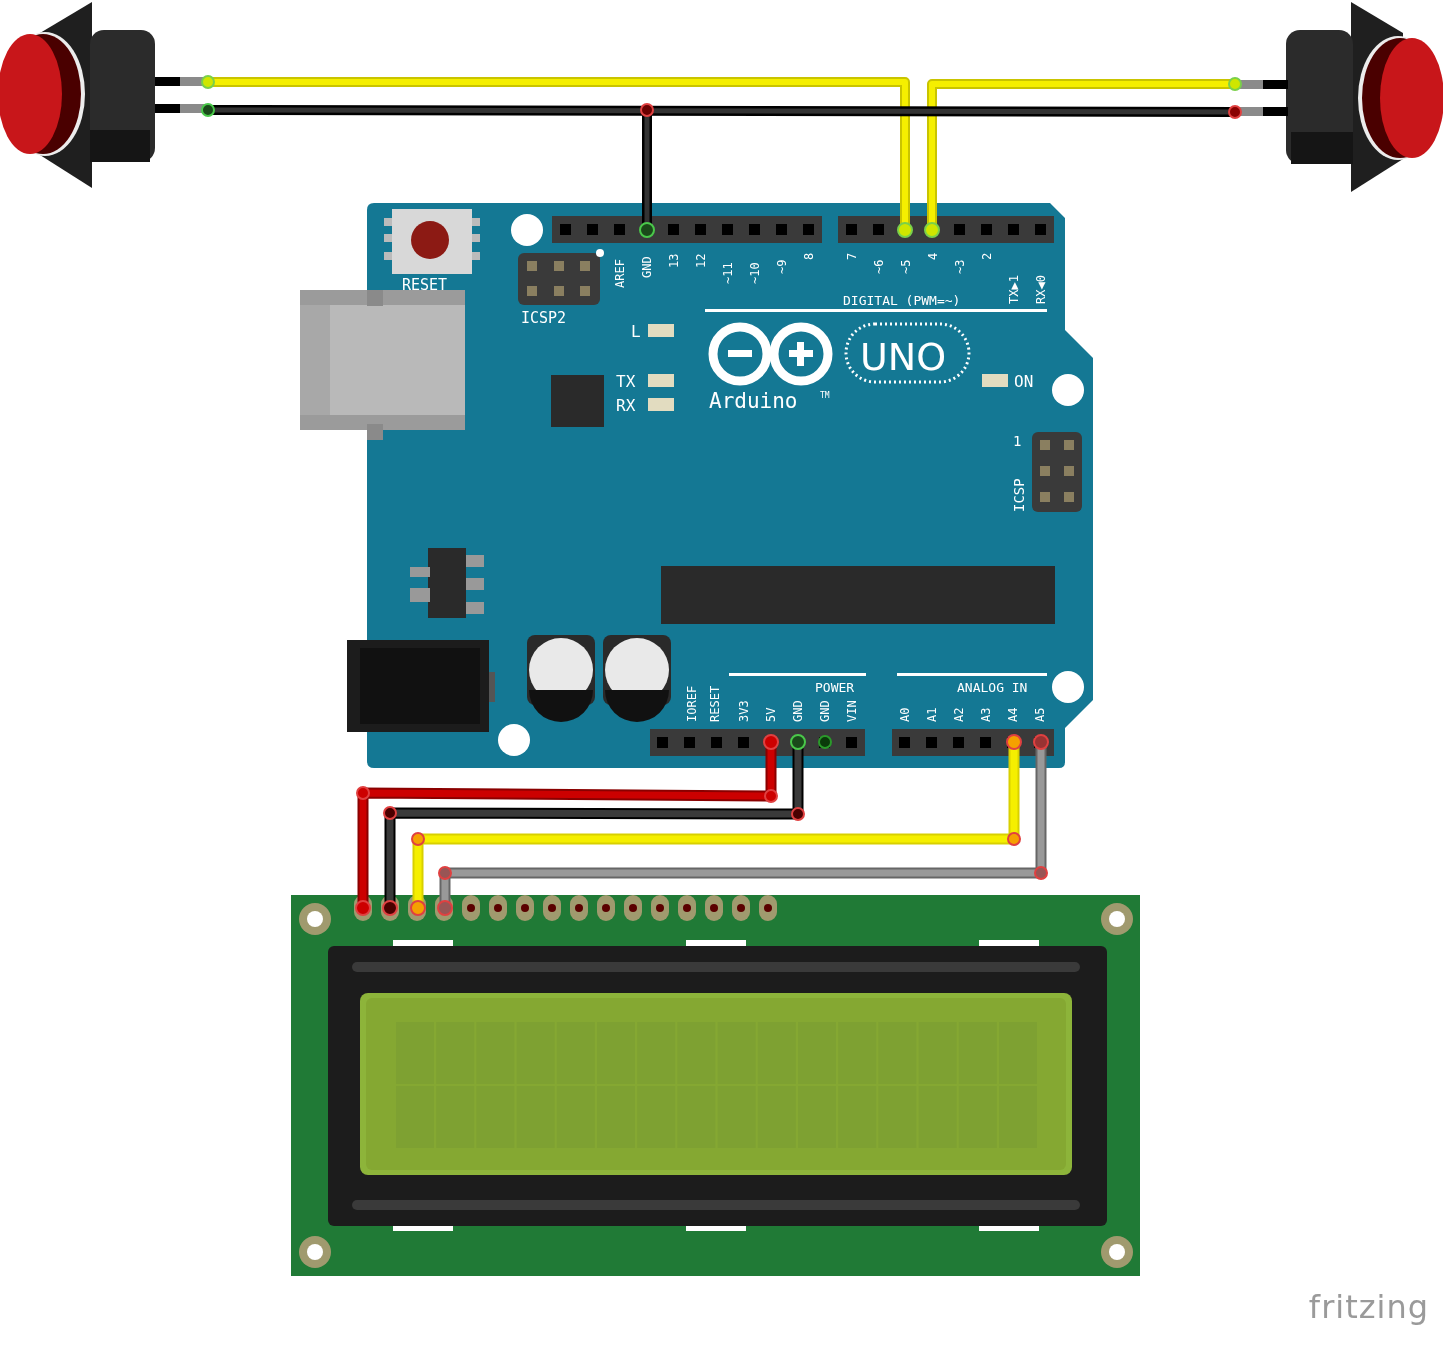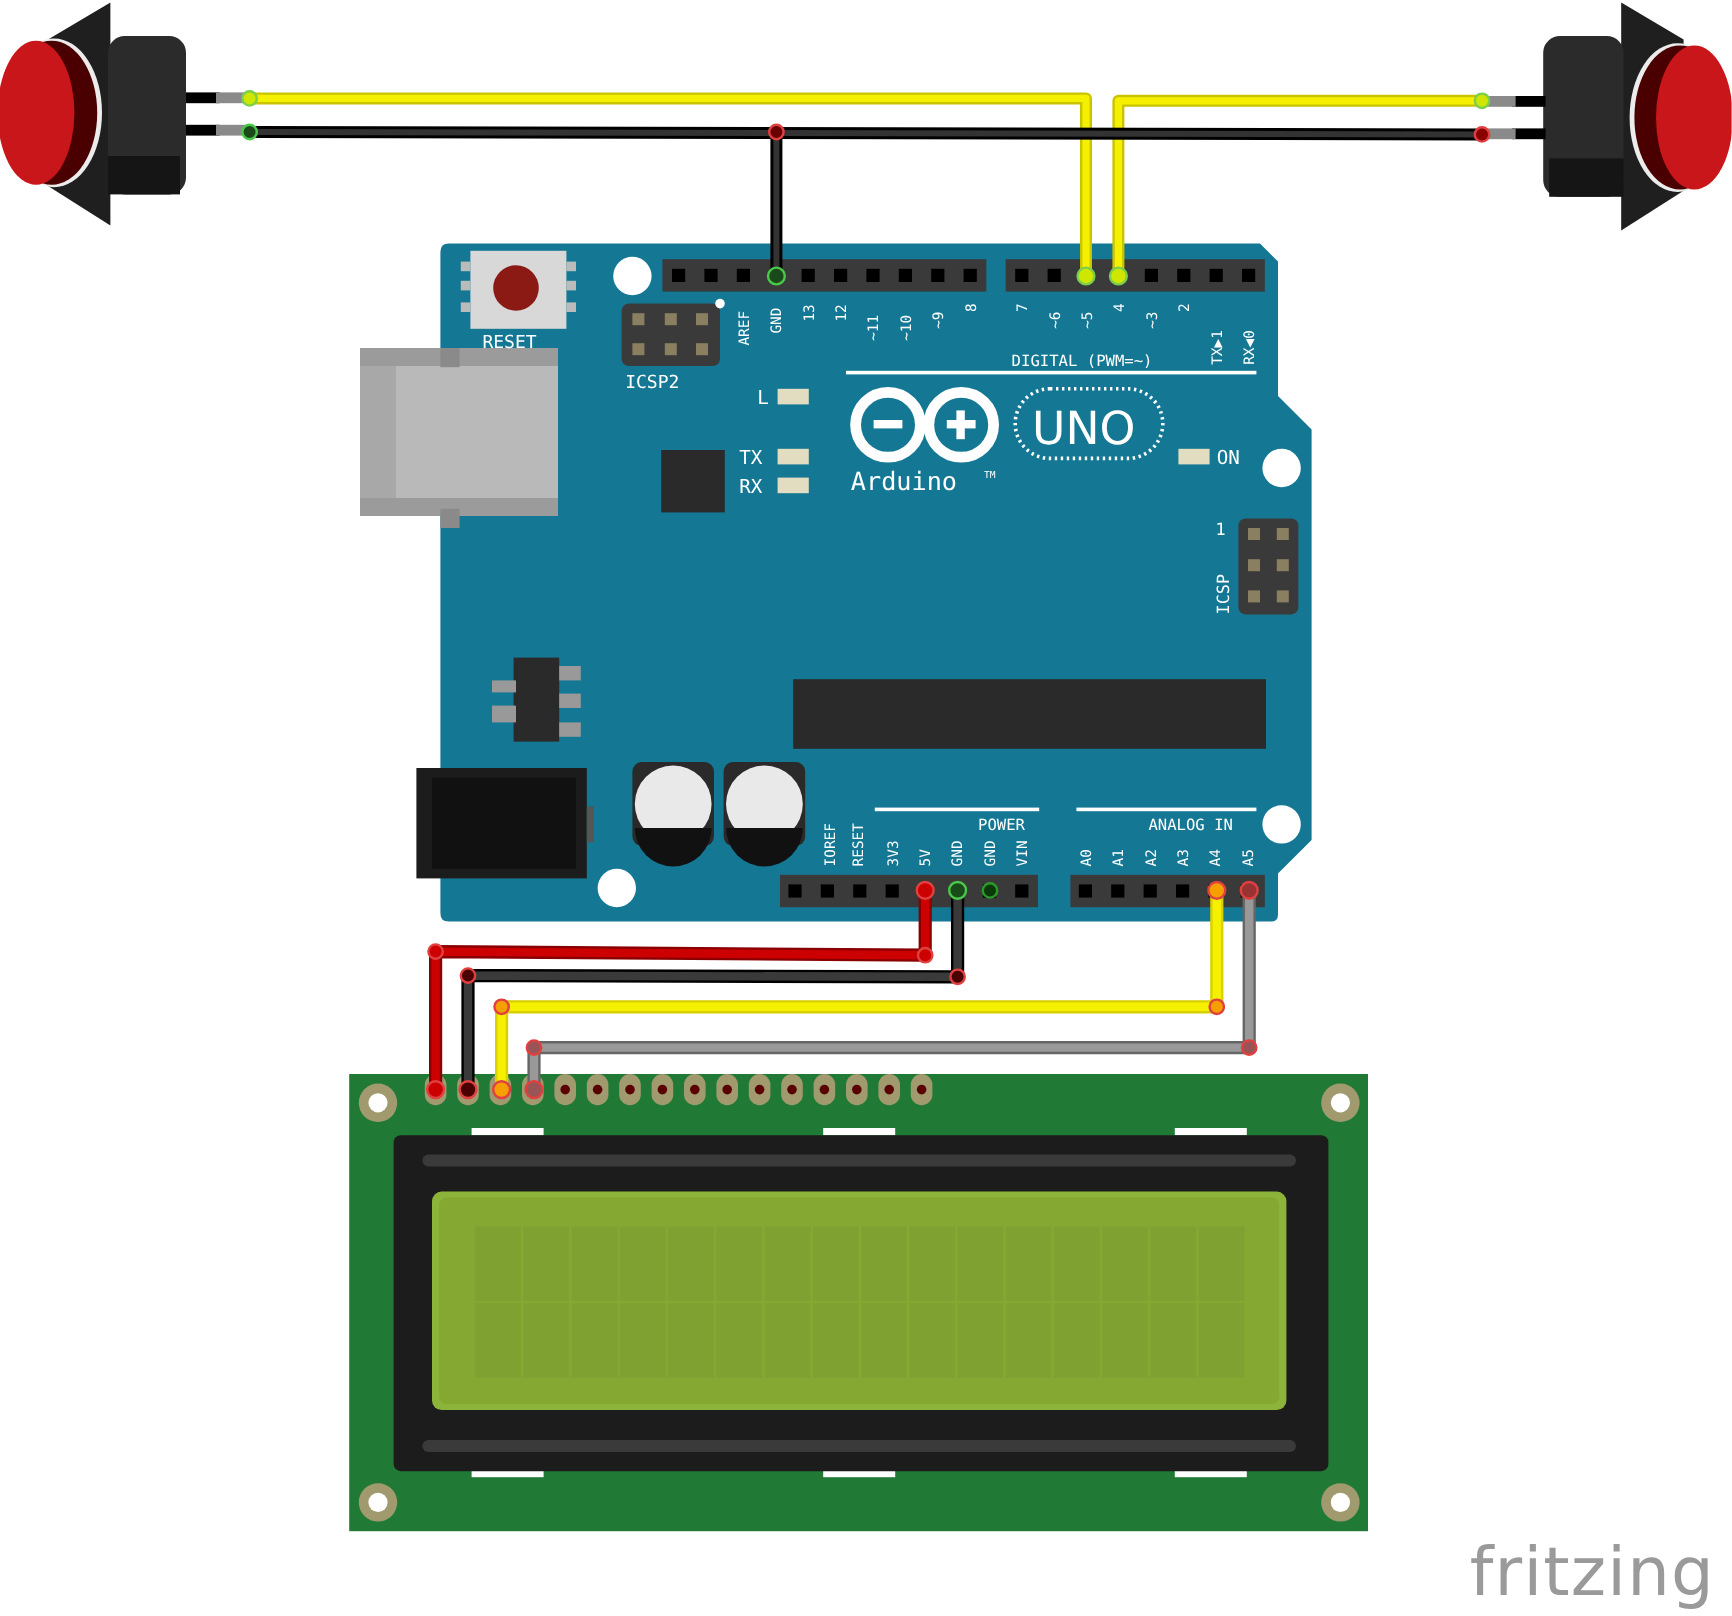--- a/index.html
+++ b/index.html
@@ -1,19 +1,19 @@
 <!DOCTYPE html>
 <html><head>
 <meta charset="utf-8">
 <style>
   html,body{margin:0;padding:0;background:#ffffff;}
   body{width:1443px;height:1347px;position:relative;overflow:hidden;font-family:"DejaVu Sans Mono",monospace;}
   svg{position:absolute;left:0;top:0;}
   .silk{fill:#ffffff;font-family:"DejaVu Sans Mono",monospace;}
-  .wm{position:absolute;right:14px;bottom:4px;font-family:"DejaVu Sans",sans-serif;font-size:56px;color:#9a9a9a;letter-spacing:1px;}
+  .wm{position:absolute;right:14px;bottom:21px;font-family:"DejaVu Sans",sans-serif;font-size:32px;color:#9a9a9a;letter-spacing:1px;}
 </style>
 </head>
 <body>
 
 <svg width="1443" height="1347" viewBox="0 0 1443 1347">
 
   <g>
     <polygon points="40,33 92,2 92,188 40,155" fill="#1f1f1f"></polygon>
     <rect x="90" y="30" width="65" height="132" rx="14" fill="#2b2b2b"></rect>
     <rect x="90" y="130" width="60" height="32" fill="#151515"></rect>

